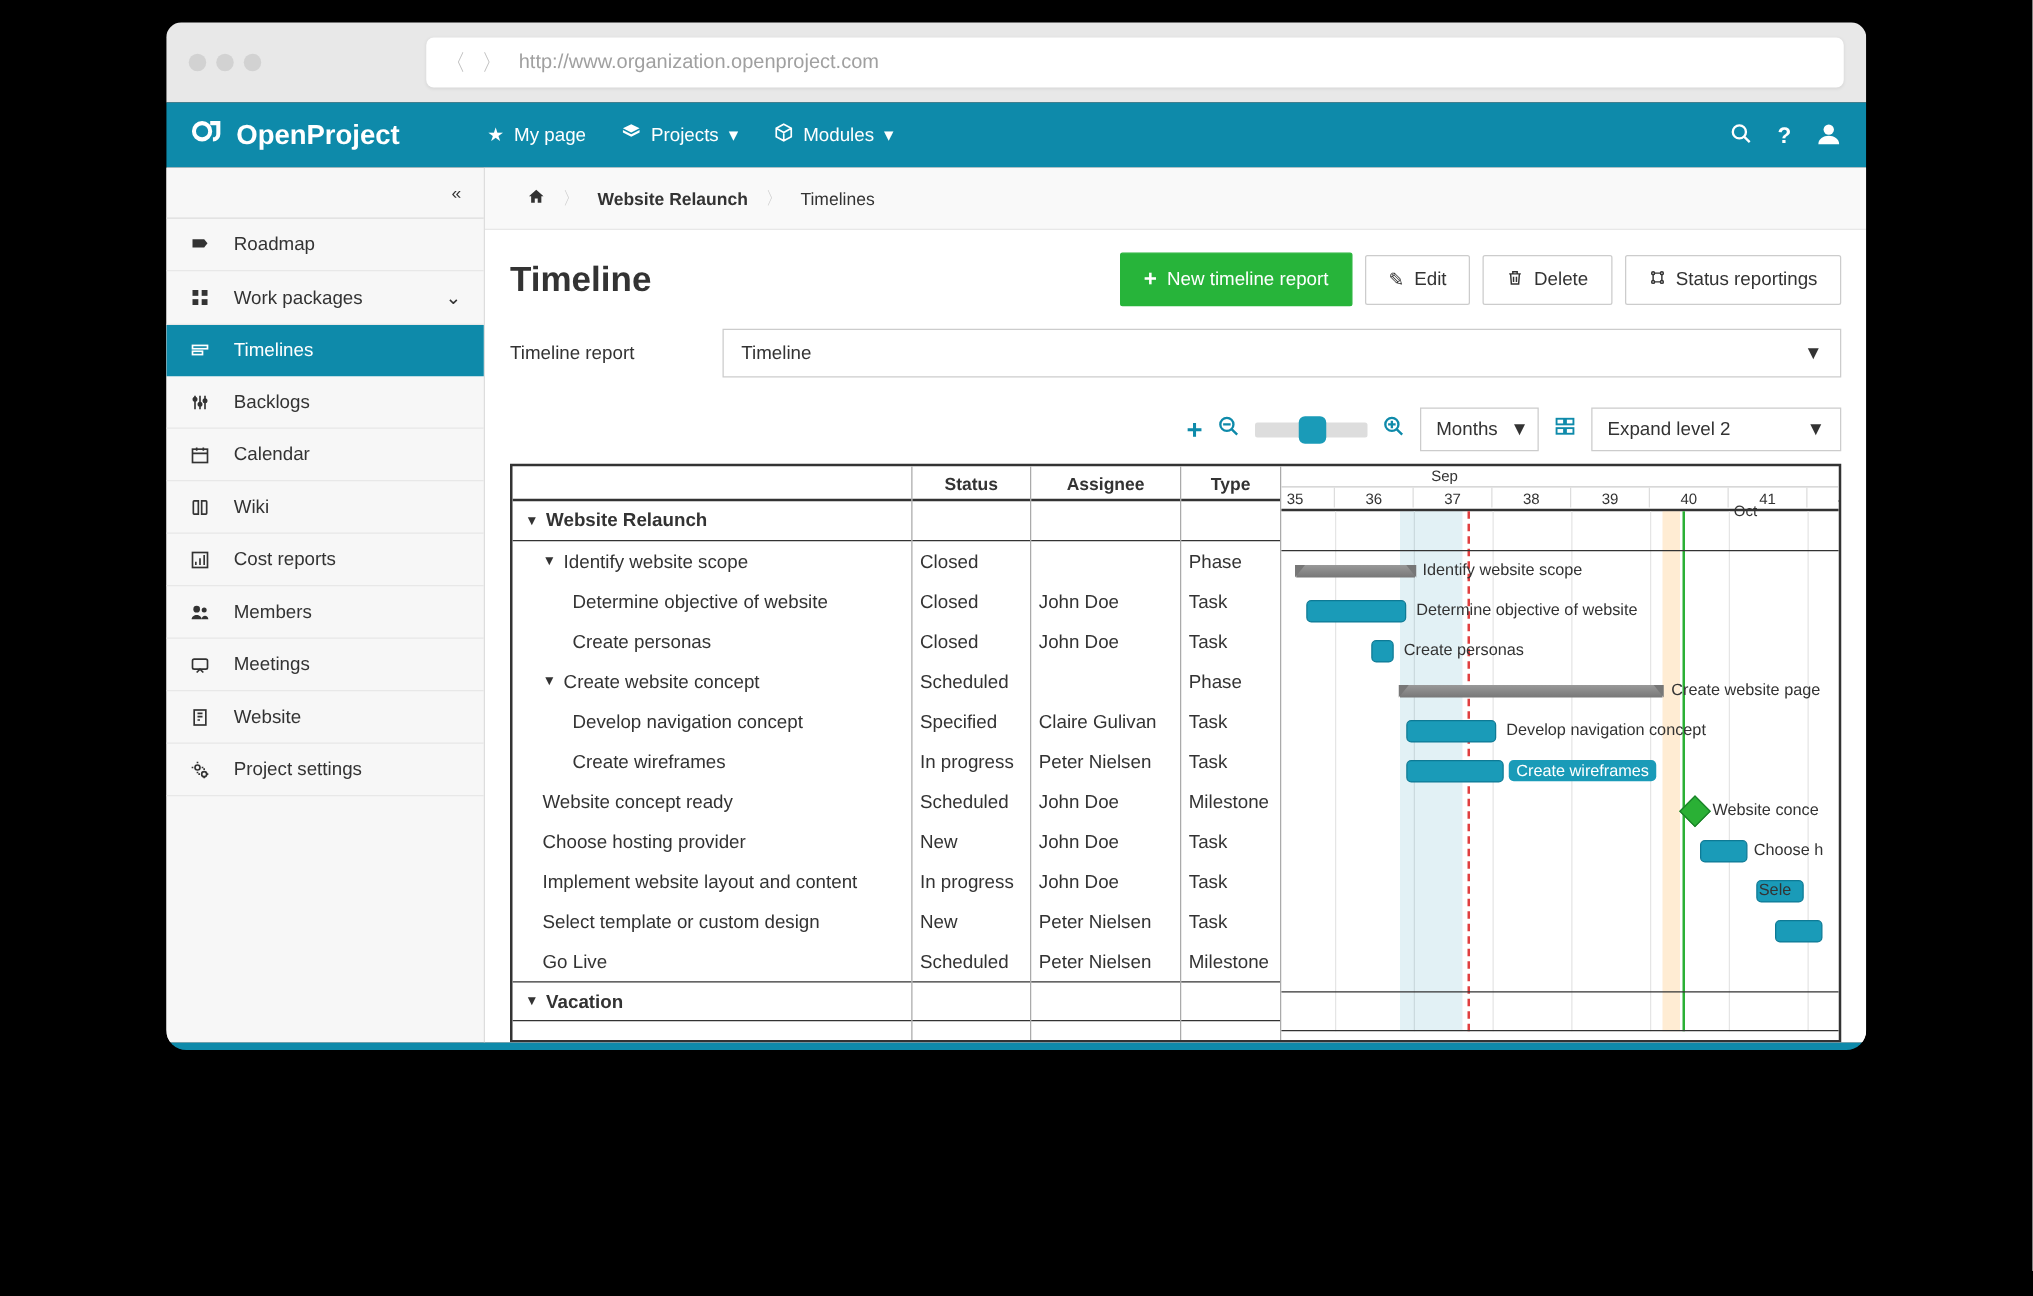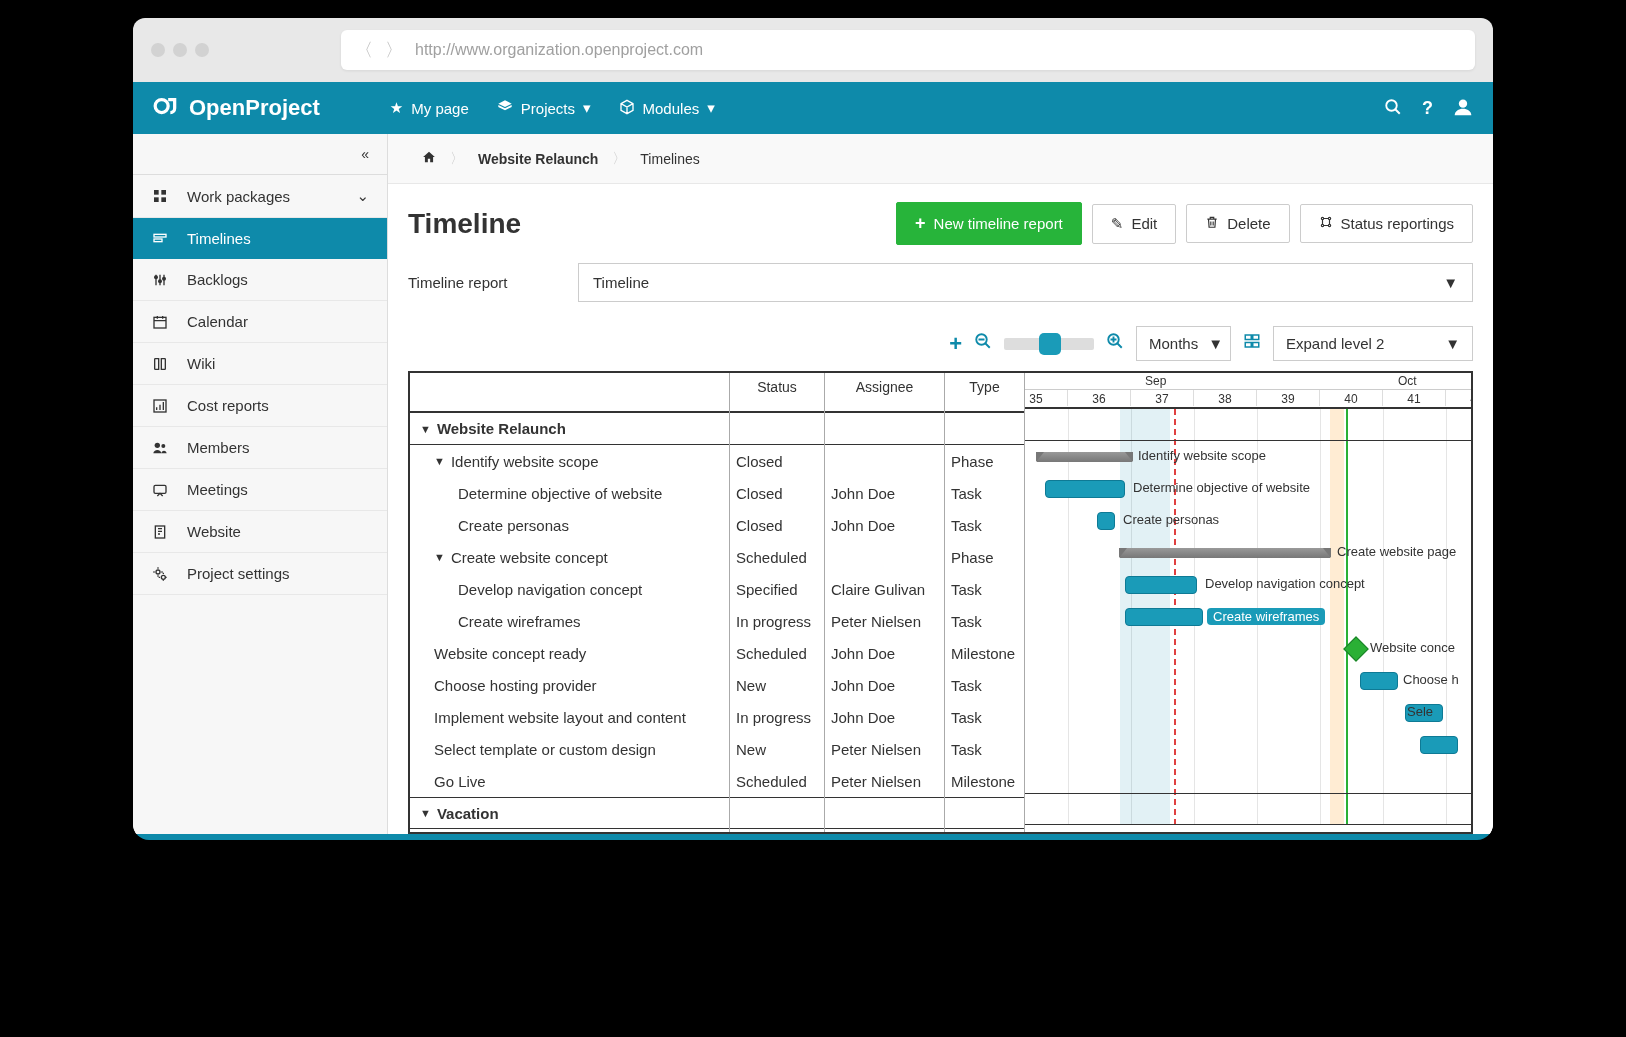--- a/index.html
+++ b/index.html
@@ -52,21 +52,21 @@
 .sel-w1 { width: 95px; }
 .sel-w2 { width: 200px; }
 
 .timeline-wrap { flex: 1; margin: 0 20px 0 20px; border: 2px solid #333; overflow: hidden; display: flex; }
 .left-pane { display: flex; }
 .col { border-right: 1px solid #aaa; }
 .col-name { width: 320px; }
 .col-status { width: 95px; }
 .col-assignee { width: 120px; }
 .col-type { width: 80px; }
-.th { height: 40px; border-bottom: 2px solid #333; display: flex; align-items: flex-end; justify-content: center; font-weight: 400; padding-bottom: 16px; }
+.th { height: 28px; border-bottom: 2px solid #333; display: flex; align-items: flex-end; justify-content: center; font-weight: 700; padding-bottom: 4px; }
 .tr { height: 32px; display: flex; align-items: center; padding: 0 6px; font-size: 15px; }
 .tr.group { font-weight: 700; border-bottom: 1px solid #333; }
 .col-name .tr { padding-left: 10px; }
 .indent1 { padding-left: 24px !important; }
 .indent2 { padding-left: 48px !important; }
 .caret { display: inline-block; margin-right: 6px; font-size: 11px; }
 
 .right-pane { flex: 1; position: relative; overflow: hidden; }
 .gantt-header { height: 36px; border-bottom: 2px solid #333; position: relative; font-size: 11px; }
 .month-row { height: 16px; display: flex; position: relative; }
@@ -160,20 +160,28 @@
       </span>
     </div>
   </div>
 
   <div class="app-body">
     <div class="sidebar">
       <div class="collapse-row">
         <span>«</span>
       </div>
       <div id="side-items">
+          <div class="side-item">
+            <span class="side-icon">
+              <svg width="16" height="16" viewBox="0 0 24 24" fill="currentColor">
+                <path d="M3 5h14l4 5-4 5H3z"></path>
+              </svg>
+            </span>
+            <span>Roadmap</span>
+          </div>
           <div class="side-item">
             <span class="side-icon">
               <svg width="16" height="16" viewBox="0 0 24 24" fill="currentColor">
                 <rect x="3" y="3" width="7" height="7"></rect>
                 <rect x="14" y="3" width="7" height="7"></rect>
                 <rect x="3" y="14" width="7" height="7"></rect>
                 <rect x="14" y="14" width="7" height="7"></rect>
               </svg>
             </span>
             <span>Work packages</span>
@@ -449,21 +457,21 @@
               <div class="tr" style="">Task</div>
               <div class="tr" style="">Task</div>
               <div class="tr" style="">Milestone</div>
               <div class="tr group" style="border-top: 1px solid rgb(51, 51, 51);"></div>
             </div>
         </div>
         <div class="right-pane" id="gantt">
           <div class="gantt-header">
             <div class="month-row" id="month-row">
                 <span class="month-lbl" style="left: 120px;">Sep</span>
-                <span class="month-lbl" style="left: 373px;">Oct</span>
+                <span class="month-lbl" style="left: 362px; margin-top: 28px;">Oct</span>
               </div>
             <div class="week-row" id="week-row">
                 <div class="week-cell" style="position: absolute; left: -20px; width: 63px;">35</div>
                 <div class="week-cell" style="position: absolute; left: 43px; width: 63px;">36</div>
                 <div class="week-cell" style="position: absolute; left: 106px; width: 63px;">37</div>
                 <div class="week-cell" style="position: absolute; left: 169px; width: 63px;">38</div>
                 <div class="week-cell" style="position: absolute; left: 232px; width: 63px;">39</div>
                 <div class="week-cell" style="position: absolute; left: 295px; width: 63px;">40</div>
                 <div class="week-cell" style="position: absolute; left: 358px; width: 63px;">41</div>
                 <div class="week-cell" style="position: absolute; left: 421px; width: 63px;">42</div>

